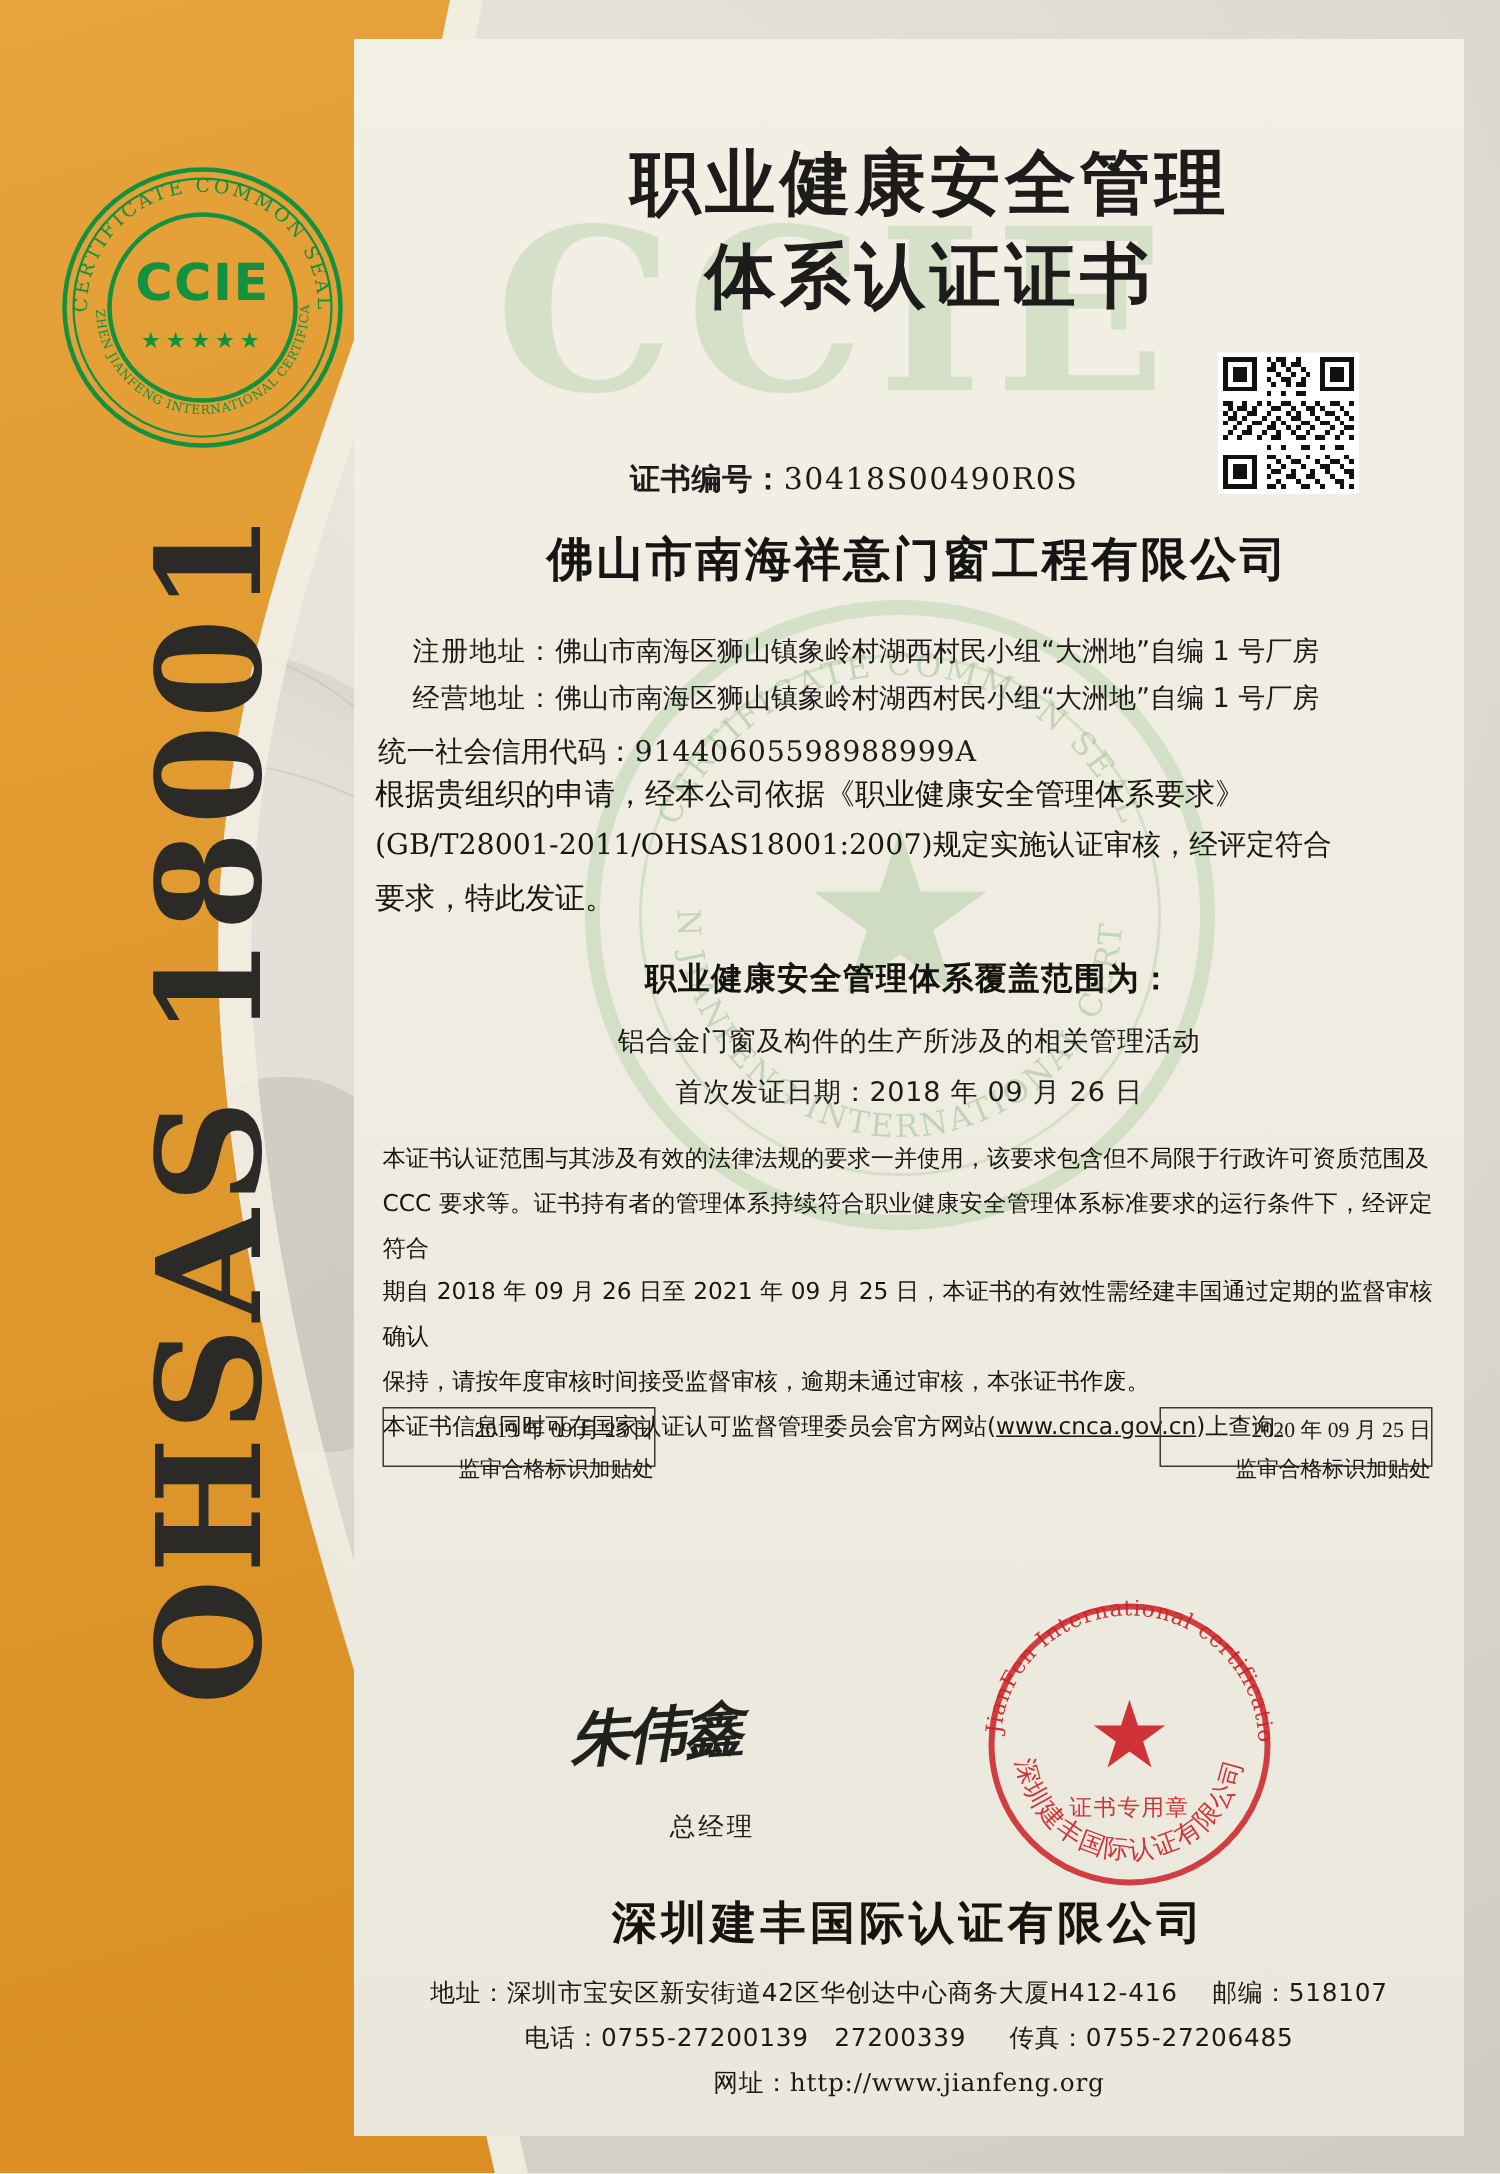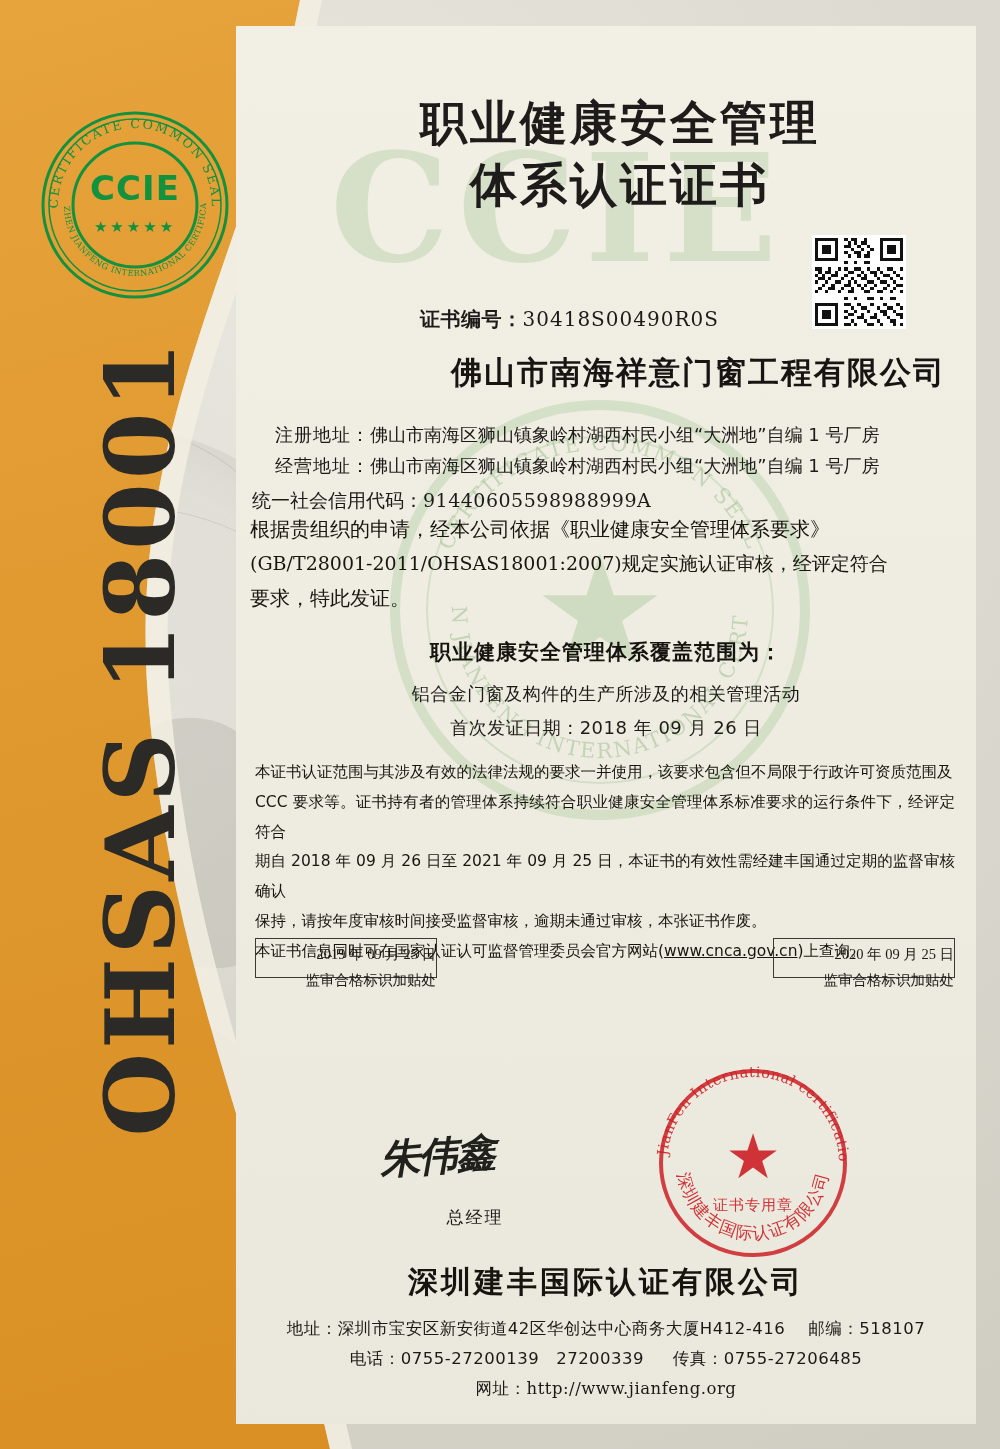--- a/index.html
+++ b/index.html
@@ -195,24 +195,24 @@
     width: 380px;
     font-size: 20px;
     color: #1c1b19;
     letter-spacing: 0.5px;
   }
   .cert-no .label { font-weight: bold; margin-top: 23px; }
   .cert-no .value { font-family: "DejaVu Serif", serif; letter-spacing: 1px; }
 
   .company-name {
     position: absolute;
-    left: 234px;
+    left: 256px;
     top: 352px;
     width: 712px;
-    text-align: right;
+    text-align: center;
     font-size: 31px;
     font-weight: bold;
     letter-spacing: 2px;
     color: #161513;
   }
 
   .addr-block {
     position: absolute;
     left: 252px;
     top: 420px;

